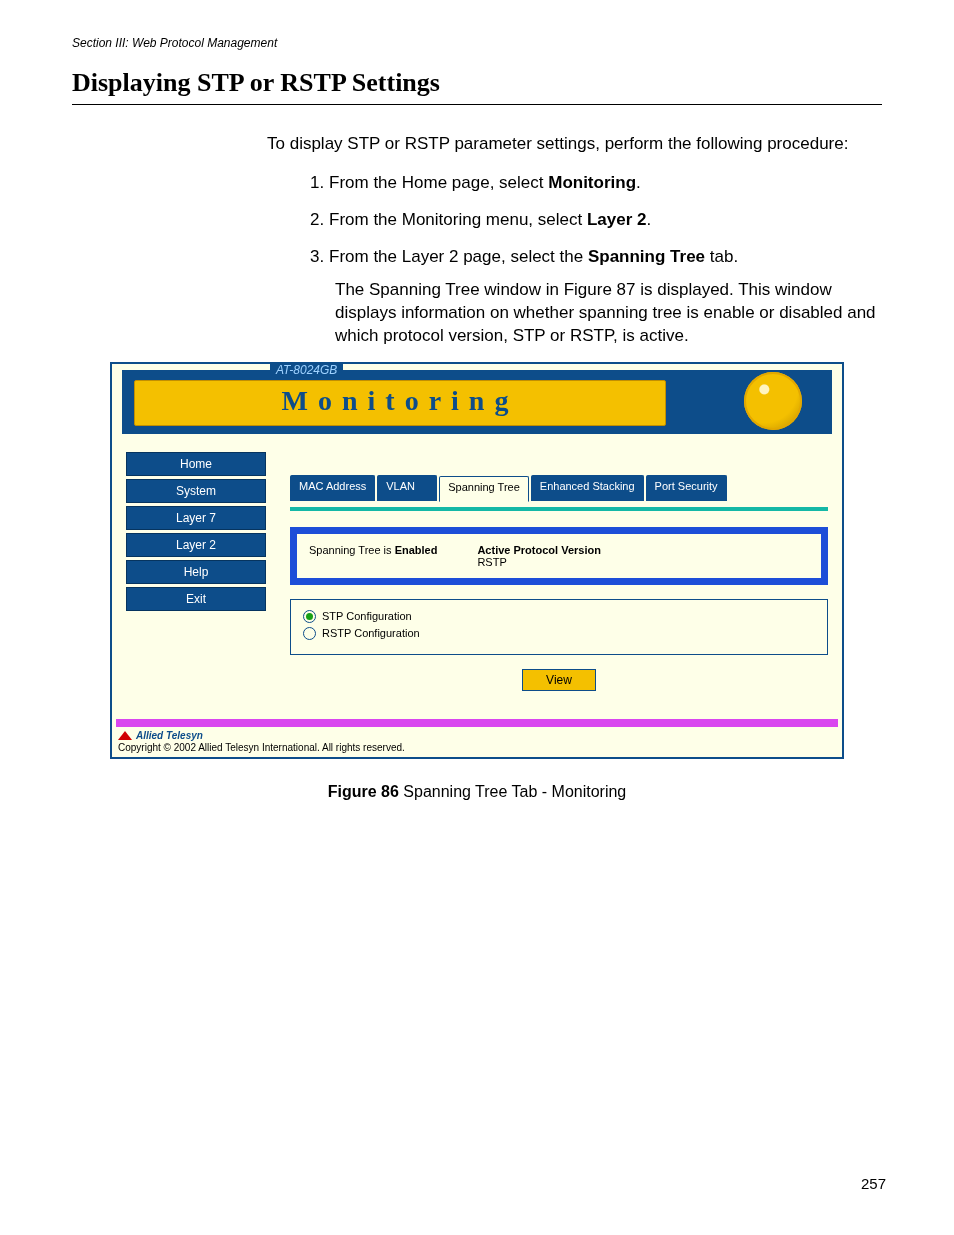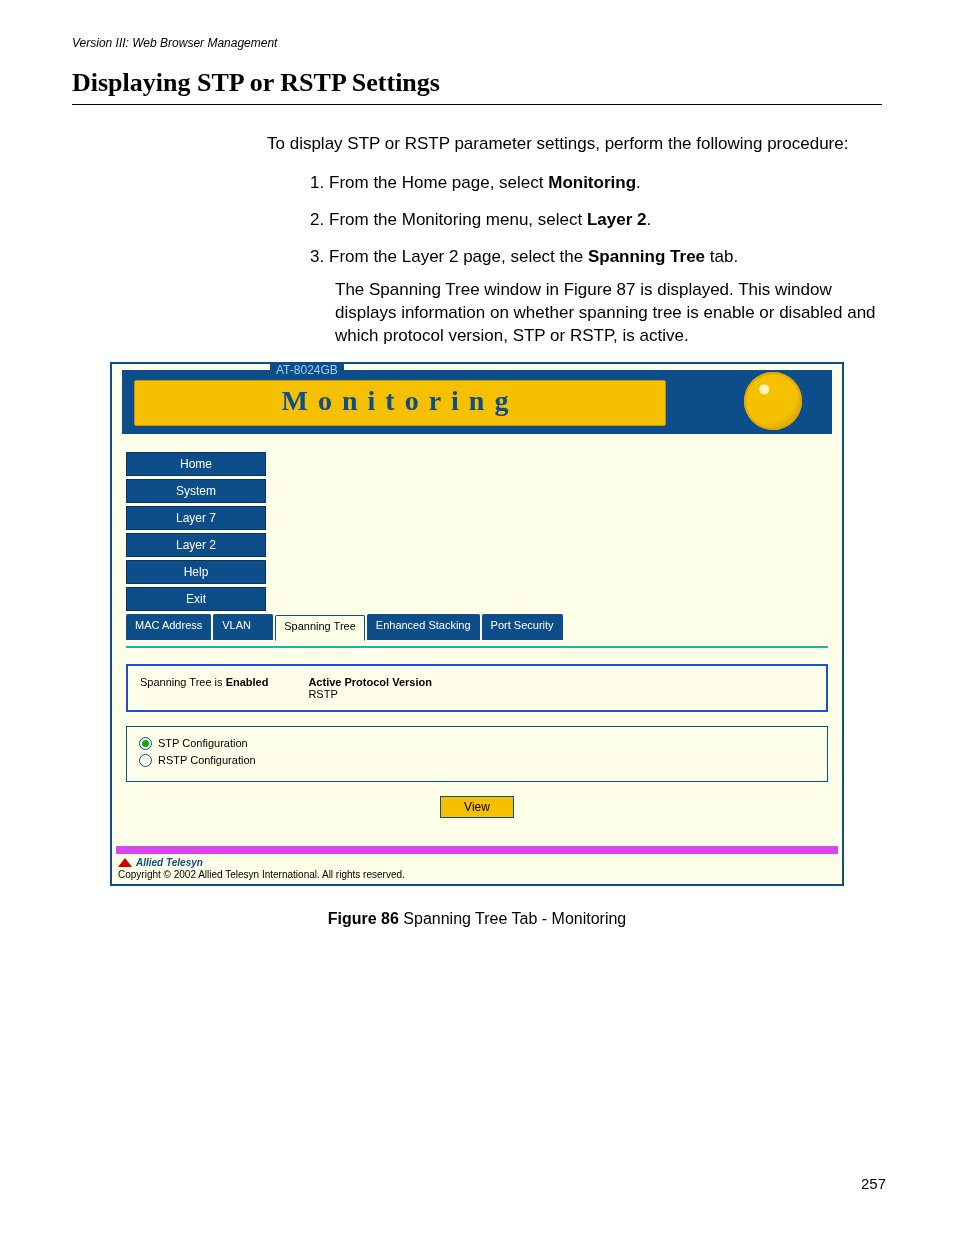--- a/index.html
+++ b/index.html
@@ -42,21 +42,21 @@
     background:#feffe8;
     font-family: Verdana, Tahoma, sans-serif;
     position:relative;
   }
   .shot-hdr {
     background:#0d4d8a; height:64px; position:relative;
     margin:6px 10px 0 10px;
   }
   .shot-model {
     position:absolute; top:-7px; left:148px;
-    color:#9fd2ff; font-size:12px;
+    color:#9fd2ff; font-style:italic; font-size:12px;
     background:#0d4d8a; padding:0 6px;
   }
   .monitoring-pill {
     position:absolute; left:12px; top:10px;
     width:530px; height:44px;
     background:#f4c000;
     border:1px solid #c28f00; border-radius:2px;
   }
   .monitoring-pill span {
     display:block; text-align:center;
@@ -67,51 +67,50 @@
   }
   .globe {
     position:absolute; right:30px; top:2px;
     width:58px; height:58px;
     border-radius:50%;
     background: radial-gradient(circle at 35% 30%, #fff4c0 0 8%, #f4c000 10% 60%, #b98900 100%);
     box-shadow:0 0 0 2px #e3a800 inset;
   }
   .shot-body {
     display:flex; padding:18px 14px 10px 14px;
-    gap:0;
-    flex-direction:column;
+    gap:24px;
   }
   .side-nav { width:140px; }
   .side-nav a {
     display:block;
     background:#0d4d8a; color:#fff;
     text-align:center; font-size:12px;
     padding:4px 0; margin-bottom:3px;
     border:1px solid #06345f;
     text-decoration:none;
   }
   .main-pane { flex:1; }
-  .tabs { display:flex; border-bottom:2px solid #14b8a6; height:32px; }
+  .tabs { display:flex; border-bottom:4px solid #14b8a6; height:32px;margin-top:23px; }
   .tab {
     border:1px solid #0d4d8a; border-bottom:none;
     background:#0d4d8a; color:#fff;
     font-size:11px; padding:4px 8px 0 8px;
     margin-right:2px; height:26px;
     border-radius:2px 2px 0 0;
     display:flex; align-items:flex-start;
     min-width:60px;
     box-sizing:border-box;
   }
   .tab.active {
     background:#feffe8; color:#000;
     position:relative; top:1px;
     border-bottom:1px solid #feffe8;
   }
   .box {
-    border:2px solid #1d4ed8;
+    border:7px solid #1d4ed8;
     padding:10px 12px;
     font-size:11px;
     display:flex; gap:40px;
     margin:16px 0 14px 0;
     background:#feffe8;
   }
   .box2 {
     border:1px solid #0d4d8a;
     padding:10px 12px;
     font-size:11px;
@@ -157,21 +156,21 @@
 
   .pagenum {
     position:absolute; right:68px; top:1175px;
     font-size:15px;
   }
 </style>
 </head>
 <body>
 
 <div class="page">
-  <div class="running-head">Version III: Web Browser Management</div>
+  <div class="running-head">Section III: Web Protocol Management</div>
 
   <div class="h1">Displaying STP or RSTP Settings</div>
   <hr class="rule">
 
   <div class="body-col">
     <p>To display STP or RSTP parameter settings, perform the following procedure:</p>
     <ol>
       <li>
         <span>From the Home page, select </span><b>Monitoring</b><span>.</span>
       </li>

